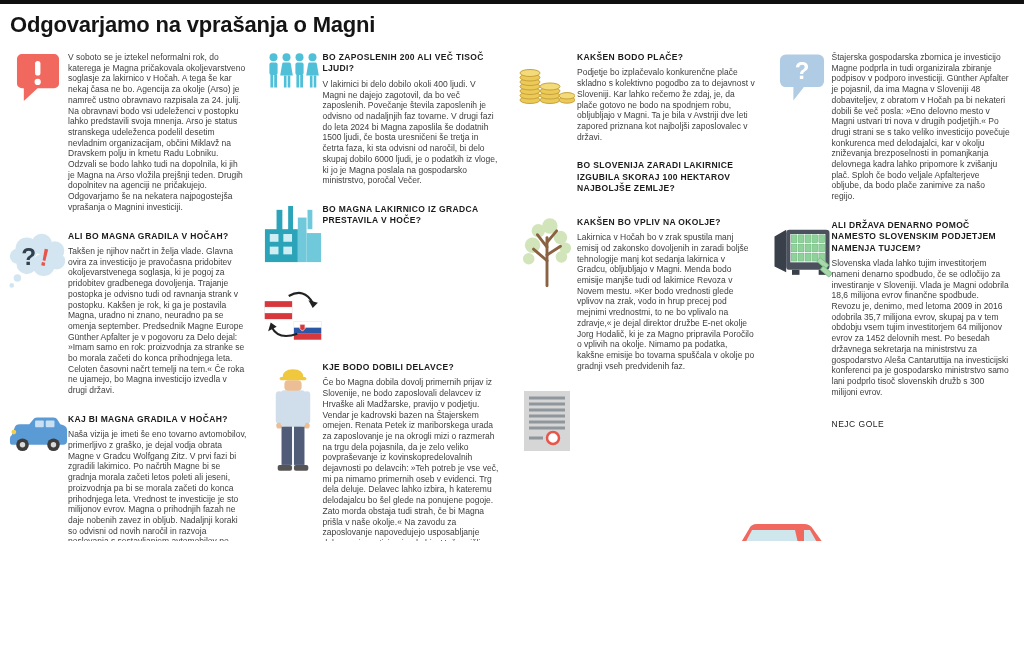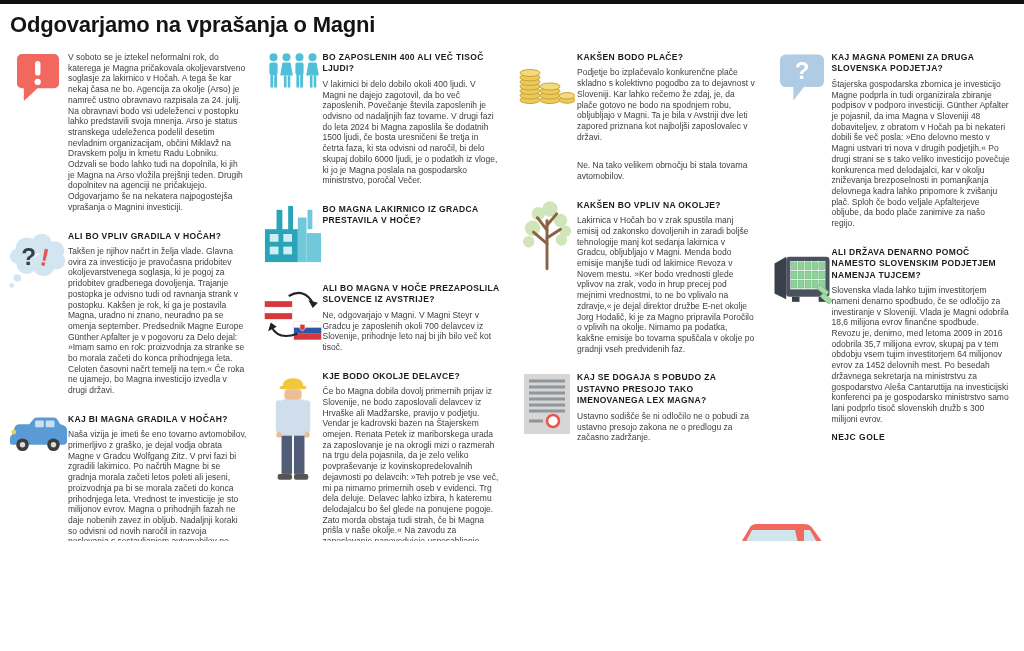--- a/index.html
+++ b/index.html
@@ -6,21 +6,21 @@
   .page{position:relative;width:1024px;height:541px;background:#fff;overflow:hidden;
         font-family:"Liberation Sans","DejaVu Sans",sans-serif;}
   .top-rule{height:4px;background:#101010;width:100%;}
   h1.title{font-size:22px;color:#141414;margin:8px 0 0 10px;font-weight:bold;letter-spacing:-0.2px;}
   .cols{display:grid;grid-template-columns:repeat(4,1fr);column-gap:16px;padding:14px 14px 0 8px;}
   .section{display:flex;margin-bottom:18px;}
   .icon-cell{width:60px;flex:0 0 60px;display:flex;justify-content:center;align-items:flex-start;padding-top:1px;}
   .text-cell{flex:1;min-width:0;}
   h3.q{font-size:8.5px;color:#1b1b1b;margin:0 0 4px 0;letter-spacing:0.35px;line-height:1.35;font-weight:bold;}
   p.a{font-size:8.5px;color:#3e3e3e;margin:0;line-height:1.26;}
-  .byline{font-size:8.5px;font-weight:bold;color:#1b1b1b;margin-top:8px;letter-spacing:0.5px;}
+  .byline{font-size:8.5px;font-weight:normal;color:#1b1b1b;margin-top:22px;letter-spacing:0.5px;}
   .grass{position:absolute;left:430px;top:582px;width:594px;height:13px;background:#ecf1d9;}
   .road{position:absolute;left:430px;top:595px;width:594px;height:30px;background:#c9c9c9;}
   .car{position:absolute;left:636px;top:512px;width:280px;height:112px;}
   .logo{position:absolute;right:8px;top:634px;font-family:"Liberation Serif","DejaVu Serif",serif;
         font-weight:bold;font-size:10px;color:#1563c0;letter-spacing:0.4px;}
 </style>
 </head>
 <body>
 
 <div class="page">
@@ -53,21 +53,21 @@
                 <circle cx="20" cy="33" r="11"></circle>
                 <circle cx="10" cy="25" r="8"></circle>
                 <circle cx="10" cy="48" r="4"></circle>
                 <circle cx="4" cy="56" r="2.5"></circle>
               </g>
               <text x="22" y="34" font-size="26" font-weight="bold" fill="#33404e" text-anchor="middle" font-family="Liberation Sans,sans-serif">?</text>
               <text x="39" y="35" font-size="26" font-weight="bold" fill="#e8554a" text-anchor="middle" font-family="Liberation Sans,sans-serif" transform="rotate(12 39 27)">!</text>
             </svg>
           </div>
           <div class="text-cell">
-            <h3 class="q">ALI BO VPLIV GRADILA V HOČAH?</h3>
+            <h3 class="q">ALI BO MAGNA GRADILA V HOČAH?</h3>
             <p class="a">Takšen je njihov načrt in želja vlade. Glavna ovira za investicijo je pravočasna pridobitev okoljevarstvenega soglasja, ki je pogoj za pridobitev gradbenega dovoljenja. Trajanje postopka je odvisno tudi od ravnanja strank v postopku. Kakšen je rok, ki ga je postavila Magna, uradno ni znano, neuradno pa se omenja september. Predsednik Magne Europe Günther Apfalter je v pogovoru za Delo dejal: »Imam samo en rok: proizvodnja za stranke se bo morala začeti do konca prihodnjega leta. Celoten časovni načrt temelji na tem.« Če roka ne ujamejo, bo Magna investicijo izvedla v drugi državi.</p>
           </div>
         </div>
         <div class="section">
           <div class="icon-cell">
             <svg width="60" height="40" viewBox="0 0 62 40">
               <path fill="#5b9bd5" d="M4 20 L7 12 Q8 9 12 9 L22 9 L26 4 Q27 2 30 2 L47 2 Q50 2 51 4 L54 9 Q60 10 61 14 L61 26 Q61 30 57 30 L4 30 Q2 30 2 27 L2 24 Q2 21 4 20 Z"></path>
               <rect x="28" y="5" width="9" height="7" rx="1" fill="#c8e0f2"></rect>
               <rect x="39" y="5" width="9" height="7" rx="1" fill="#c8e0f2"></rect>
               <circle cx="6" cy="17" r="2.5" fill="#f3cf4e"></circle>
@@ -103,21 +103,21 @@
                   <rect x="7.2" y="21.5" width="2.8" height="13"></rect>
                   <circle cx="19.5" cy="4.2" r="4"></circle>
                   <path d="M16.5 9.5h6q1 0 1.3 1.2l2 11.8h-12.6l2-11.8q0.3-1.2 1.3-1.2z"></path>
                   <rect x="16.9" y="22.5" width="2.6" height="12"></rect>
                   <rect x="20.7" y="22.5" width="2.6" height="12"></rect>
                 </g>
               </g>
             </svg>
           </div>
           <div class="text-cell">
-            <h3 class="q">BO ZAPOSLENIH 400 ALI VEČ TISOČ LJUDI?</h3>
+            <h3 class="q">BO ZAPOSLENIH 200 ALI VEČ TISOČ LJUDI?</h3>
             <p class="a">V lakirnici bi delo dobilo okoli 400 ljudi. V Magni ne dajejo zagotovil, da bo več zaposlenih. Povečanje števila zaposlenih je odvisno od nadaljnjih faz tovarne. V drugi fazi do leta 2024 bi Magna zaposlila še dodatnih 1500 ljudi, če bosta uresničeni še tretja in četrta faza, ki sta odvisni od naročil, bi delo skupaj dobilo 6000 ljudi, je o podatkih iz vloge, ki jo je Magna poslala na gospodarsko ministrstvo, poročal Večer.</p>
           </div>
         </div>
         <div class="section">
           <div class="icon-cell">
             <svg width="60" height="60" viewBox="0 0 62 60">
               <g fill="#2ba3b8">
                 <rect x="14" y="4" width="6" height="22"></rect>
                 <rect x="26" y="0" width="5" height="26"></rect>
                 <rect x="2" y="24" width="34" height="34"></rect>
@@ -151,45 +151,41 @@
                 <rect width="32" height="7" fill="#ffffff" stroke="#dddddd" stroke-width="0.5"></rect>
                 <rect y="7" width="32" height="7" fill="#2b57a5"></rect>
                 <rect y="14" width="32" height="7" fill="#d6383e"></rect>
                 <path d="M7 3h6v5l-3 3-3-3z" fill="#d6383e" stroke="#ffffff" stroke-width="0.8"></path>
               </g>
               <path d="M30 10 Q48 0 58 18" fill="none" stroke="#222222" stroke-width="2.5"></path>
               <path d="M53 15l5 9 6-6z" fill="#222222"></path>
               <path d="M40 54 Q18 62 10 46" fill="none" stroke="#222222" stroke-width="2.5"></path>
               <path d="M6 51l3-10 7 5z" fill="#222222"></path>
             </svg>
-          </div>
-          <div class="text-cell">
-            <h3 class="q">ALI BO MAGNA V HOČE PREZAPOSLILA SLOVENCE IZ AVSTRIJE?</h3>
-            <p class="a">Ne, odgovarjajo v Magni. V Magni Steyr v Gradcu je zaposlenih okoli 700 delavcev iz Slovenije, prihodnje leto naj bi jih bilo več kot tisoč.</p>
           </div>
         </div>
         <div class="section">
           <div class="icon-cell">
             <svg width="44" height="112" viewBox="0 0 46 112">
               <rect x="5" y="27" width="7" height="34" rx="3.5" fill="#cfdeea"></rect>
               <rect x="34" y="27" width="7" height="34" rx="3.5" fill="#cfdeea"></rect>
               <circle cx="8.5" cy="63" r="3" fill="#ecbe96"></circle>
               <circle cx="37.5" cy="63" r="3" fill="#ecbe96"></circle>
               <rect x="10" y="26" width="26" height="38" rx="4" fill="#cfdeea"></rect>
               <rect x="11" y="64" width="11" height="40" fill="#515c78"></rect>
               <rect x="24" y="64" width="11" height="40" fill="#515c78"></rect>
               <rect x="7" y="104" width="15" height="6" rx="2" fill="#555555"></rect>
               <rect x="24" y="104" width="15" height="6" rx="2" fill="#555555"></rect>
               <rect x="14" y="15.5" width="18" height="11" rx="4" fill="#ecbe96"></rect>
               <path d="M12 13q0-9 11-9t11 9z" fill="#f0c83e"></path>
               <rect x="9" y="12" width="28" height="3.5" rx="1.75" fill="#f0c83e"></rect>
             </svg>
           </div>
           <div class="text-cell">
-            <h3 class="q">KJE BODO OKOLJE DELAVCE?</h3>
+            <h3 class="q">KJE BODO DOBILI DELAVCE?</h3>
             <p class="a">Če bo Magna dobila dovolj primernih prijav iz Slovenije, ne bodo zaposlovali delavcev iz Hrvaške ali Madžarske, pravijo v podjetju. Vendar je kadrovski bazen na Štajerskem omejen. Renata Petek iz mariborskega urada za zaposlovanje je na okrogli mizi o razmerah na trgu dela pojasnila, da je zelo veliko povpraševanje iz kovinskopredelovalnih dejavnosti po delavcih: »Teh potreb je vse več, mi pa nimamo primernih oseb v evidenci. Trg dela deluje. Delavec lahko izbira, h kateremu delodajalcu bo šel glede na ponujene pogoje. Zato morda obstaja tudi strah, če bi Magna prišla v naše okolje.« Na zavodu za zaposlovanje napovedujejo usposabljanje delavcev in motiviranje, da bi v Hoče prišli delati tudi iz drugih regij – tako kot se, denimo, vozijo v Revoz.</p>
           </div>
         </div>
       </div>
     <div class="col">
         <div class="section">
           <div class="icon-cell">
             <svg width="56" height="52" viewBox="0 0 56 52">
               <g fill="#ecca57" stroke="#c8a23c" stroke-width="1">
                 <ellipse cx="11" cy="47" rx="10" ry="3.5"></ellipse>
@@ -209,21 +205,21 @@
             </svg>
           </div>
           <div class="text-cell">
             <h3 class="q">KAKŠEN BODO PLAČE?</h3>
             <p class="a">Podjetje bo izplačevalo konkurenčne plače skladno s kolektivno pogodbo za to dejavnost v Sloveniji. Kar lahko rečemo že zdaj, je, da plače gotovo ne bodo na spodnjem robu, obljubljajo v Magni. Ta je bila v Avstriji dve leti zapored priznana kot najboljši zaposlovalec v državi.</p>
           </div>
         </div>
         <div class="section">
           <div class="icon-cell"></div>
           <div class="text-cell">
-            <p class="a">Ne. Na tako velikem območju bi stala tovarna avtomobilov.</p>
+            <h3 class="q">BO SLOVENIJA ZARADI LAKIRNICE IZGUBILA SKORAJ 100 HEKTAROV NAJBOLJŠE ZEMLJE?</h3>
           </div>
         </div>
         <div class="section">
           <div class="icon-cell">
             <svg width="52" height="70" viewBox="0 0 54 72">
               <g fill="#d2e5ba">
                 <circle cx="12" cy="28" r="8"></circle>
                 <circle cx="18" cy="13" r="7"></circle>
                 <circle cx="30" cy="8" r="8"></circle>
                 <circle cx="41" cy="20" r="7"></circle>
@@ -254,36 +250,31 @@
                 <line x1="6" y1="14" x2="42" y2="14"></line>
                 <line x1="6" y1="20" x2="42" y2="20"></line>
                 <line x1="6" y1="26" x2="42" y2="26"></line>
                 <line x1="6" y1="32" x2="42" y2="32"></line>
                 <line x1="6" y1="38" x2="42" y2="38"></line>
                 <line x1="6" y1="48" x2="20" y2="48"></line>
               </g>
               <circle cx="30" cy="48" r="6" fill="#ffffff" stroke="#e8554a" stroke-width="2.5"></circle>
             </svg>
           </div>
-          <div class="text-cell">
-            <h3 class="q">KAJ SE DOGAJA S POBUDO ZA USTAVNO PRESOJO TAKO IMENOVANEGA LEX MAGNA?</h3>
-            <p class="a">Ustavno sodišče še ni odločilo ne o pobudi za ustavno presojo zakona ne o predlogu za začasno zadržanje.</p>
-          </div>
         </div>
       </div>
     <div class="col">
         <div class="section">
           <div class="icon-cell">
             <svg width="46" height="50" viewBox="0 0 48 51">
               <path fill="#b0cbe4" d="M7 1h34a6 6 0 0 1 6 6v22a6 6 0 0 1-6 6H26L15 49V35H7a6 6 0 0 1-6-6V7a6 6 0 0 1 6-6z"></path>
               <text x="24" y="27" text-anchor="middle" font-size="25" font-weight="bold" fill="#ffffff" font-family="Liberation Sans,sans-serif">?</text>
             </svg>
           </div>
           <div class="text-cell">
-            <h3 class="q">KAJ MAGNA POMENI ZA DRUGA SLOVENSKA PODJETJA?</h3>
             <p class="a">Štajerska gospodarska zbornica je investicijo Magne podprla in tudi organizirala zbiranje podpisov v podporo investiciji. Günther Apfalter je pojasnil, da ima Magna v Sloveniji 48 dobaviteljev, z obratom v Hočah pa bi nekateri dobili še več posla: »Eno delovno mesto v Magni ustvari tri nova v drugih podjetjih.« Po drugi strani se s tako veliko investicijo povečuje konkurenca med delodajalci, kar v okolju zniževanja brezposelnosti in pomanjkanja delovnega kadra lahko pripomore k zvišanju plač. Sploh če bodo veljale Apfalterjeve obljube, da bodo plače zanimive za našo regijo.</p>
           </div>
         </div>
         <div class="section">
           <div class="icon-cell">
             <svg width="70" height="66" viewBox="0 0 72 68">
               <path d="M3 13 L17 5 V56 L3 49 Z" fill="#39404a"></path>
               <rect x="17" y="5" width="52" height="48" rx="4" fill="#4b525e"></rect>
               <rect x="22" y="10" width="42" height="34" fill="#ffffff"></rect>
               <g fill="#8fd19b" stroke="#5fae6f" stroke-width="0.5">

